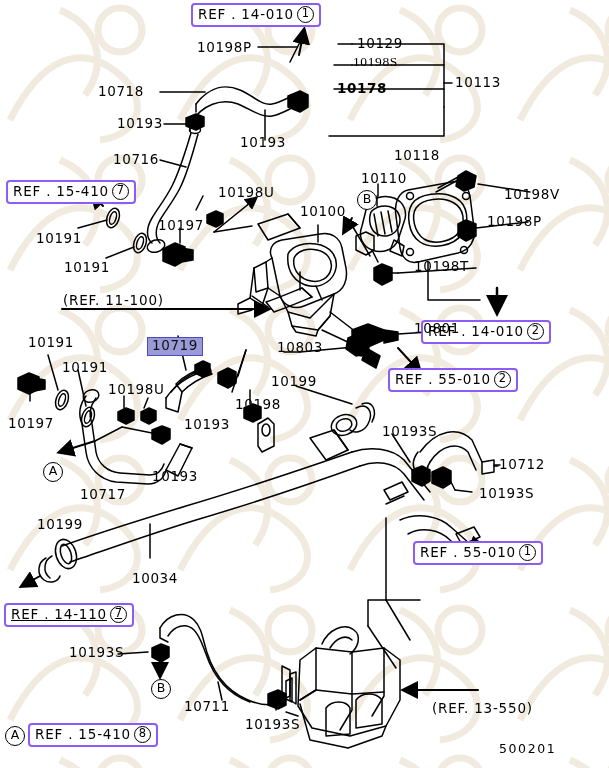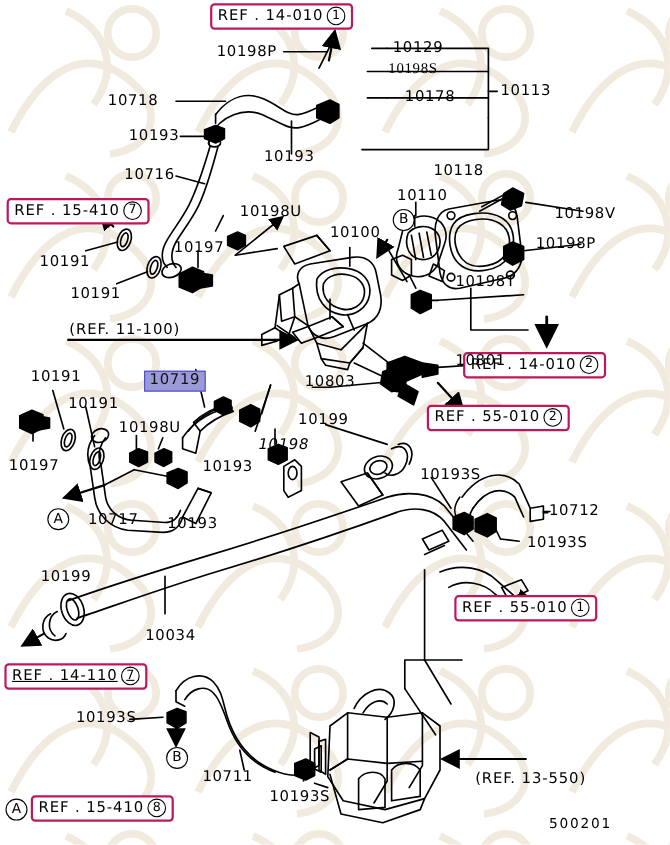--- a/index.html
+++ b/index.html
@@ -21,21 +21,21 @@
     line-height:1;
   }
   .lbl.hl{
     background:#9a9ad8;
     border:1.6px solid #4a4ac0;
     padding:1px 4px 2px 4px;
     color:#111;
   }
   .refbox{
     position:absolute;
-    border:2px solid #be185d;
+    border:2px solid #8b5cf6;
     border-radius:4px;
     background:#fff;
     padding:1px 5px 2px 5px;
     font-family:"DejaVu Sans", sans-serif;
     font-size:13.5px;
     letter-spacing:0.8px;
     color:#000;
     white-space:nowrap;
     line-height:1.15;
     display:flex;align-items:center;gap:3px;
@@ -393,58 +393,58 @@
   </div>
 
   <div class="bubble" style="left:357px;top:190px;">B</div>
   <div class="bubble" style="left:43px;top:462px;">A</div>
   <div class="bubble" style="left:151px;top:679px;">B</div>
   <div class="bubble" style="left:5px;top:726px;">A</div>
 
   <div class="lbl" style="left:197px;top:41px;">10198P</div>
   <div class="lbl" style="left:357px;top:37px;">10129</div>
   <div class="lbl" style="left:353px;top:55px;font-family:Liberation Serif, serif;">10198S</div>
-  <div class="lbl" style="left:368px;top:82px;">10178</div>
+  <div class="lbl" style="left:337px;top:82px;font-weight:bold;">10178</div>
   <div class="lbl" style="left:455px;top:76px;">10113</div>
 
   <div class="lbl" style="left:98px;top:85px;">10718</div>
   <div class="lbl" style="left:117px;top:117px;">10193</div>
   <div class="lbl" style="left:240px;top:136px;">10193</div>
   <div class="lbl" style="left:113px;top:153px;">10716</div>
 
   <div class="lbl" style="left:394px;top:149px;">10118</div>
   <div class="lbl" style="left:361px;top:172px;">10110</div>
   <div class="lbl" style="left:504px;top:188px;">10198V</div>
   <div class="lbl" style="left:487px;top:215px;">10198P</div>
 
   <div class="lbl" style="left:218px;top:186px;">10198U</div>
   <div class="lbl" style="left:300px;top:205px;">10100</div>
   <div class="lbl" style="left:158px;top:219px;">10197</div>
   <div class="lbl" style="left:36px;top:232px;">10191</div>
   <div class="lbl" style="left:64px;top:261px;">10191</div>
 
-  <div class="lbl" style="left:414px;top:250px;text-align:right;">10198T</div>
+  <div class="lbl" style="left:414px;top:260px;text-align:right;">10198T</div>
   <div class="lbl" style="left:414px;top:322px;">10801</div>
   <div class="lbl" style="left:277px;top:341px;">10803</div>
 
   <div class="lbl" style="left:28px;top:336px;">10191</div>
   <div class="lbl" style="left:62px;top:361px;">10191</div>
   <div class="lbl" style="left:108px;top:383px;">10198U</div>
 
-  <div class="lbl hl" style="left:131px;top:337px;text-align:right;">10719</div>
+  <div class="lbl hl" style="left:147px;top:337px;text-align:right;">10719</div>
 
   <div class="lbl" style="left:271px;top:375px;">10199</div>
-  <div class="lbl" style="left:235px;top:398px;font-style:italic;">10198</div>
+  <div class="lbl" style="left:235px;top:398px;">10198</div>
   <div class="lbl" style="left:382px;top:425px;">10193S</div>
   <div class="lbl" style="left:8px;top:417px;">10197</div>
   <div class="lbl" style="left:184px;top:418px;">10193</div>
   <div class="lbl" style="left:152px;top:470px;">10193</div>
   <div class="lbl" style="left:499px;top:458px;">10712</div>
   <div class="lbl" style="left:479px;top:487px;">10193S</div>
-  <div class="lbl" style="left:80px;top:466px;">10717</div>
+  <div class="lbl" style="left:80px;top:488px;">10717</div>
 
   <div class="lbl" style="left:37px;top:518px;">10199</div>
   <div class="lbl" style="left:132px;top:572px;">10034</div>
   <div class="lbl" style="left:69px;top:646px;">10193S</div>
   <div class="lbl" style="left:184px;top:700px;">10711</div>
   <div class="lbl" style="left:245px;top:718px;">10193S</div>
 
   <div class="dwgno" style="left:499px;top:741px;">500201</div>
 
 </div>

